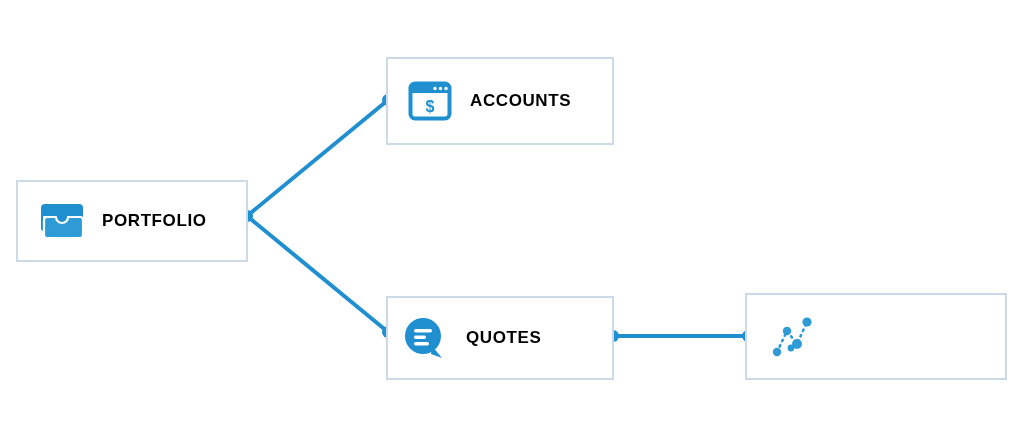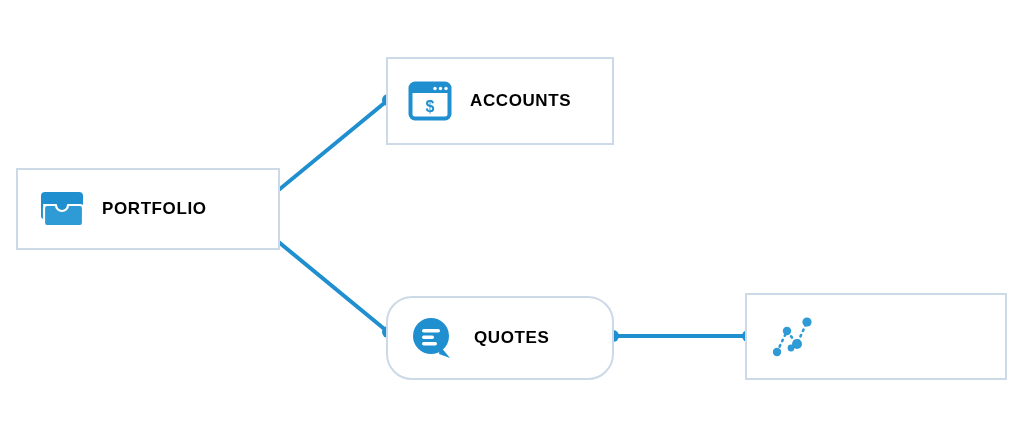--- a/index.html
+++ b/index.html
@@ -46,33 +46,32 @@
   .node-label {
     flex: 0 1 auto;
     color: #000000;
     font-weight: bold;
     letter-spacing: 0.6px;
     line-height: 1.22;
     white-space: pre-line;
   }
   
   #node-portfolio {
-    left: 16px;  top: 168px;  width: 264px; height: 82px;
+    left: 16px;  top: 180px;  width: 232px; height: 82px;
     padding-left: 20px;
   }
   #node-portfolio .node-label { font-size: 17px; margin-left: 16px; }
   #node-accounts {
     left: 386px; top: 57px;   width: 228px; height: 88px;
     padding-left: 20px;
   }
   #node-accounts .node-label { font-size: 17px; margin-left: 18px; }
   #node-quotes {
     left: 386px; top: 296px;  width: 228px; height: 84px;
-    padding-left: 22px;
-    border-radius: 26px;
+    padding-left: 14px;
   }
   #node-quotes .node-label { font-size: 17px; margin-left: 18px; }
   #node-external {
     left: 745px; top: 293px;  width: 262px; height: 87px;
     padding-left: 22px;
   }
   #node-external .node-label { font-size: 16px; margin-left: 16px; }
 </style>
 </head>
 <body>

